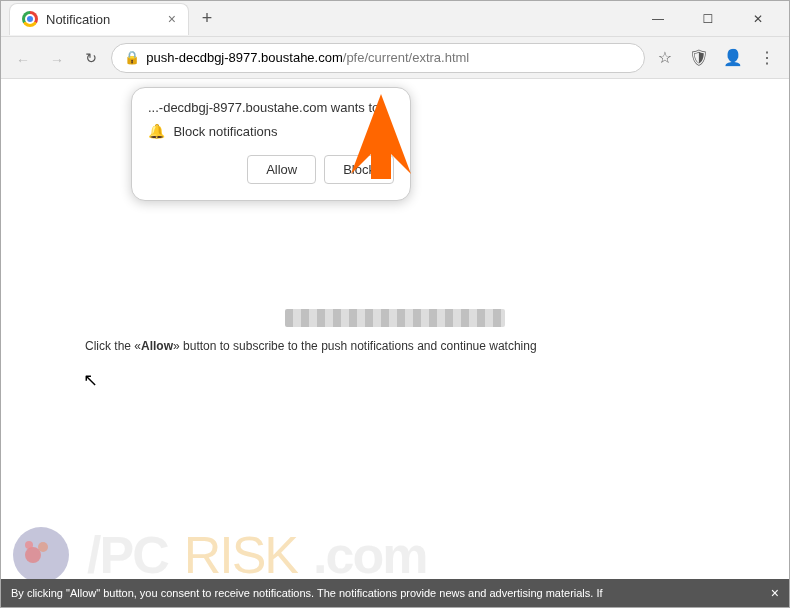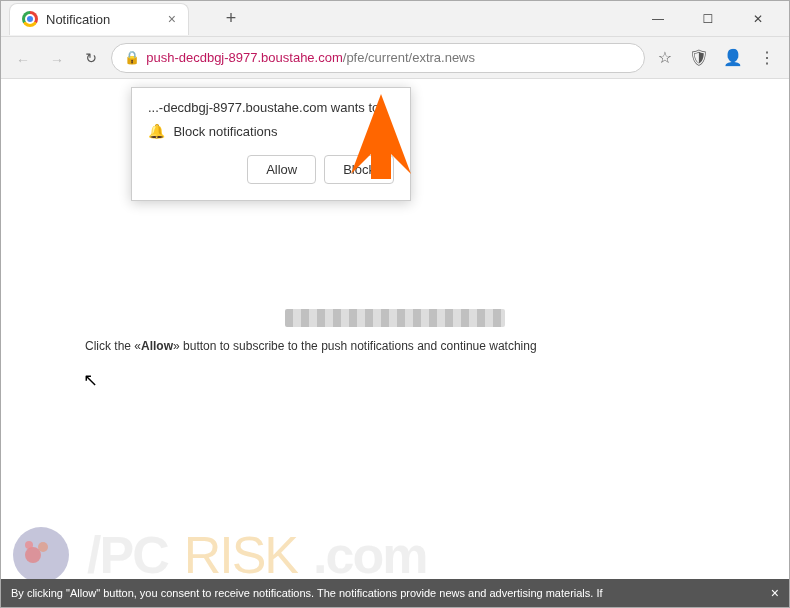--- a/index.html
+++ b/index.html
@@ -29,21 +29,20 @@
       display: flex;
       align-items: center;
       padding: 0 8px;
       border-bottom: 1px solid #ddd;
     }
 
     .tab-strip {
       display: flex;
       align-items: center;
       flex: 1;
-      gap: 24px;
     }
 
     .tab-active {
       background: #fff;
       border-radius: 8px 8px 0 0;
       padding: 6px 12px;
       display: flex;
       align-items: center;
       gap: 8px;
       font-size: 13px;
@@ -127,21 +126,21 @@
       font-size: 13px;
       color: #333;
     }
 
     .lock-icon {
       margin-right: 6px;
       color: #555;
     }
 
     .url-domain {
-      color: #be185d;
+      color: #000000;
     }
 
     .url-path {
       color: #777;
     }
 
     .star-icon, .profile-icon, .menu-icon {
       width: 28px;
       height: 28px;
       display: flex;
@@ -172,21 +171,21 @@
     }
 
     
     .notification-popup {
       position: absolute;
       top: 8px;
       left: 130px;
       width: 280px;
       background: #fff;
       border: 1px solid #ccc;
-      border-radius: 0;
+      border-radius: 14px;
       box-shadow: 0 2px 12px rgba(0,0,0,0.2);
       padding: 12px 16px 16px;
       z-index: 100;
     }
 
     .popup-title {
       font-size: 13px;
       color: #333;
       margin-bottom: 8px;
     }
@@ -379,21 +378,21 @@
     </div>
   </div>
 
   <div class="address-bar">
     <div class="nav-btn disabled">←</div>
     <div class="nav-btn disabled">→</div>
     <div class="nav-btn">↻</div>
     <div class="url-bar">
       <span class="lock-icon">🔒</span>
       <span class="url-domain">push-decdbgj-8977.boustahe.com</span>
-      <span class="url-path">/pfe/current/extra.news</span>
+      <span class="url-path">/pfe/current/extra.html</span>
     </div>
     <div class="star-icon">☆</div>
     <div class="shield-icon">🛡</div>
     <div class="profile-icon">👤</div>
     <div class="menu-icon">⋮</div>
   </div>
 
   <div class="page-content">
 
     <div class="notification-popup">

